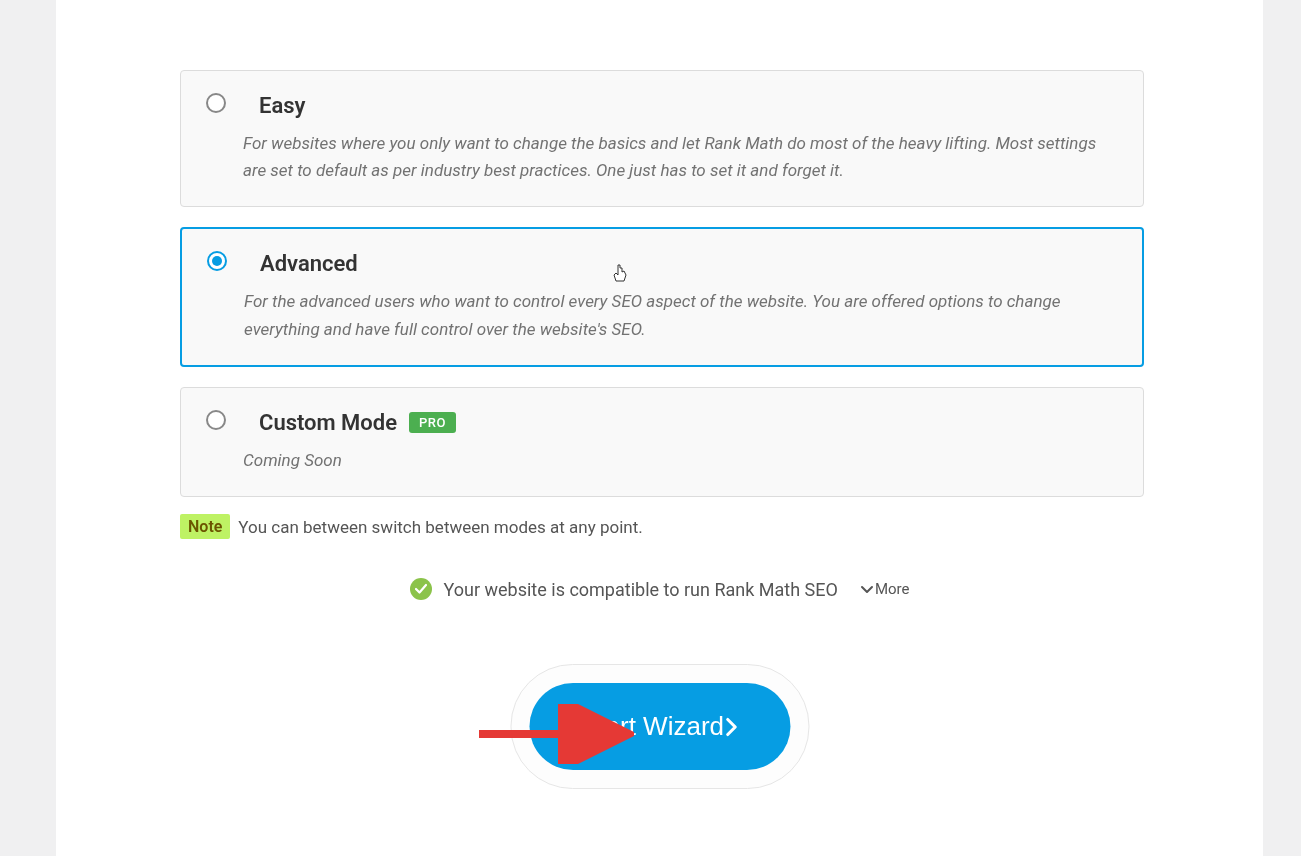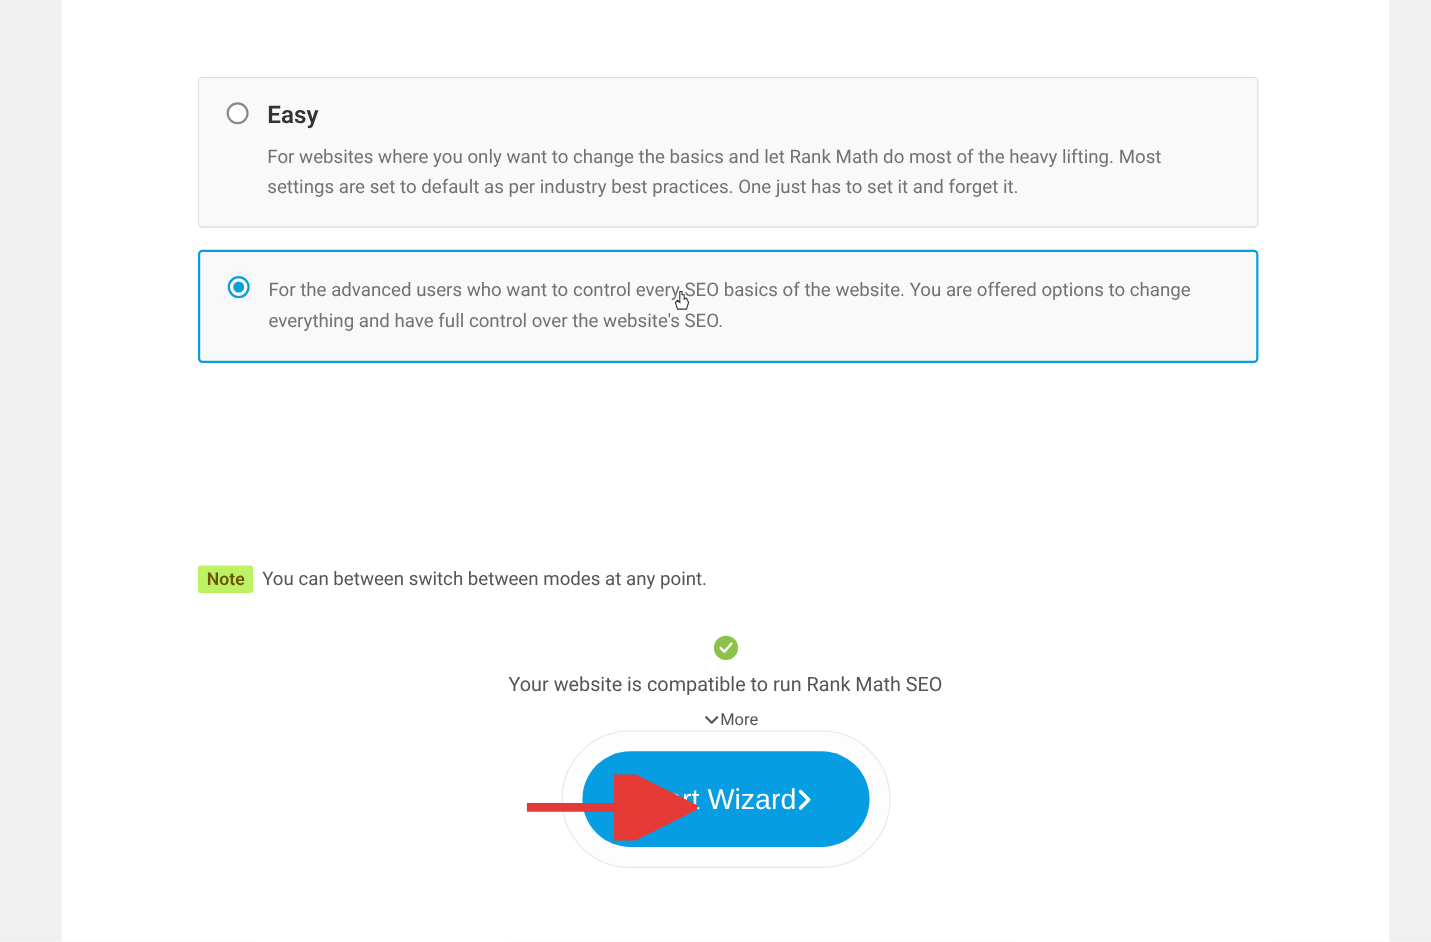--- a/index.html
+++ b/index.html
@@ -65,25 +65,27 @@
       background: #069de3;
     }
     .option-title {
       font-size: 22px;
       font-weight: 600;
       color: #333;
       margin-bottom: 12px;
       display: flex;
       align-items: center;
       gap: 12px;
+      margin-left: 16px;
     }
     .option-desc {
       font-size: 17px;
       line-height: 1.6;
       color: #727272;
+      font-style: italic;
     }
     .pro-badge {
       display: inline-block;
       background: #4caf50;
       color: #fff;
       font-size: 13px;
       font-weight: 500;
       padding: 3px 10px;
       border-radius: 3px;
       letter-spacing: 0.5px;
@@ -110,21 +112,20 @@
       position: absolute;
       left: 0;
       top: 578px;
       width: 1207px;
       display: flex;
       align-items: center;
       justify-content: center;
       gap: 12px;
       font-size: 18px;
       color: #555;
-      flex-direction: column;
     }
     .check-icon {
       width: 22px;
       height: 22px;
       background: #8bc34a;
       border-radius: 50%;
       display: flex;
       align-items: center;
       justify-content: center;
     }
@@ -194,23 +195,32 @@
   <div class="options-container">
 
     <div class="option-card">
       <div class="radio"></div>
       <div class="option-title">Easy</div>
       <div class="option-desc">For websites where you only want to change the basics and let Rank Math do most of the heavy lifting. Most settings are set to default as per industry best practices. One just has to set it and forget it.</div>
     </div>
 
     <div class="option-card selected">
       <div class="radio selected"></div>
-      <div class="option-desc">For the advanced users who want to control every SEO basics of the website. You are offered options to change everything and have full control over the website's SEO.</div>
+      <div class="option-title">Advanced</div>
+      <div class="option-desc">For the advanced users who want to control every SEO aspect of the website. You are offered options to change everything and have full control over the website's SEO.</div>
     </div>
 
+    <div class="option-card">
+      <div class="radio"></div>
+      <div class="option-title">
+        <span>Custom Mode</span>
+        <span class="pro-badge">PRO</span>
+      </div>
+      <div class="option-desc">Coming Soon</div>
+    </div>
 
   </div>
 
   <div class="note-row">
     <span class="note-badge">Note</span>
     <span>You can between switch between modes at any point.</span>
   </div>
 
   <div class="compat-row">
     <span class="check-icon">

